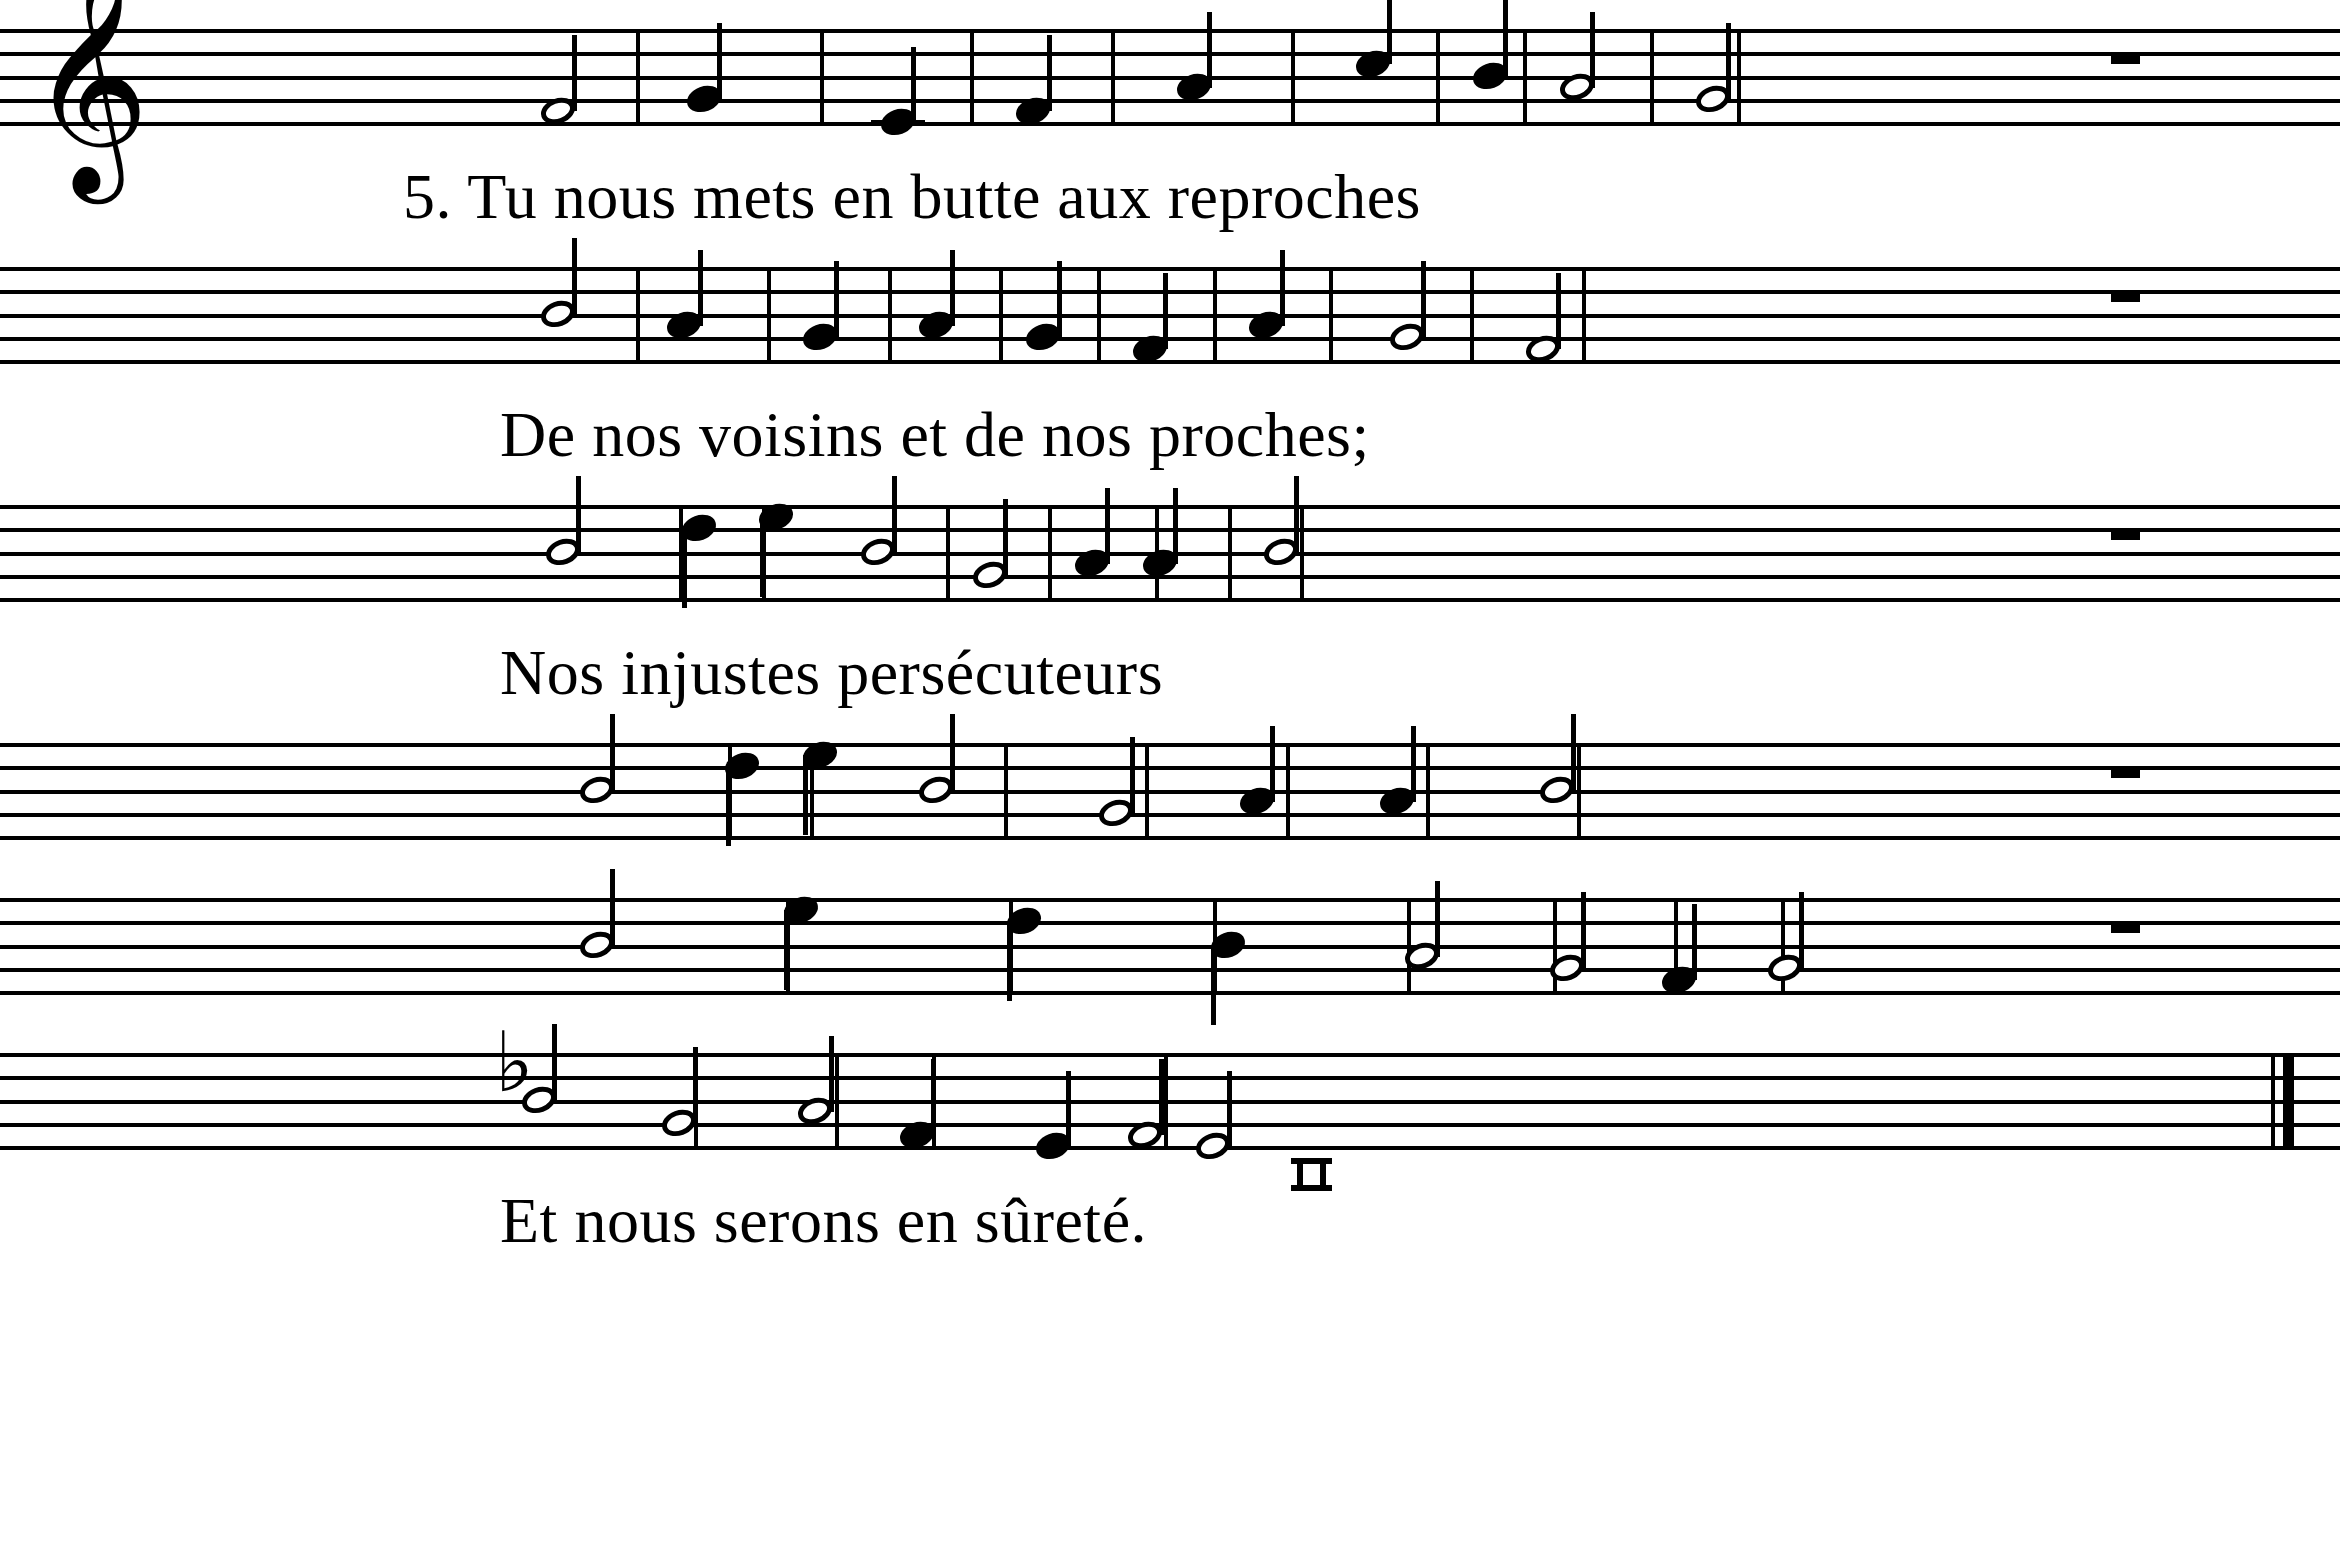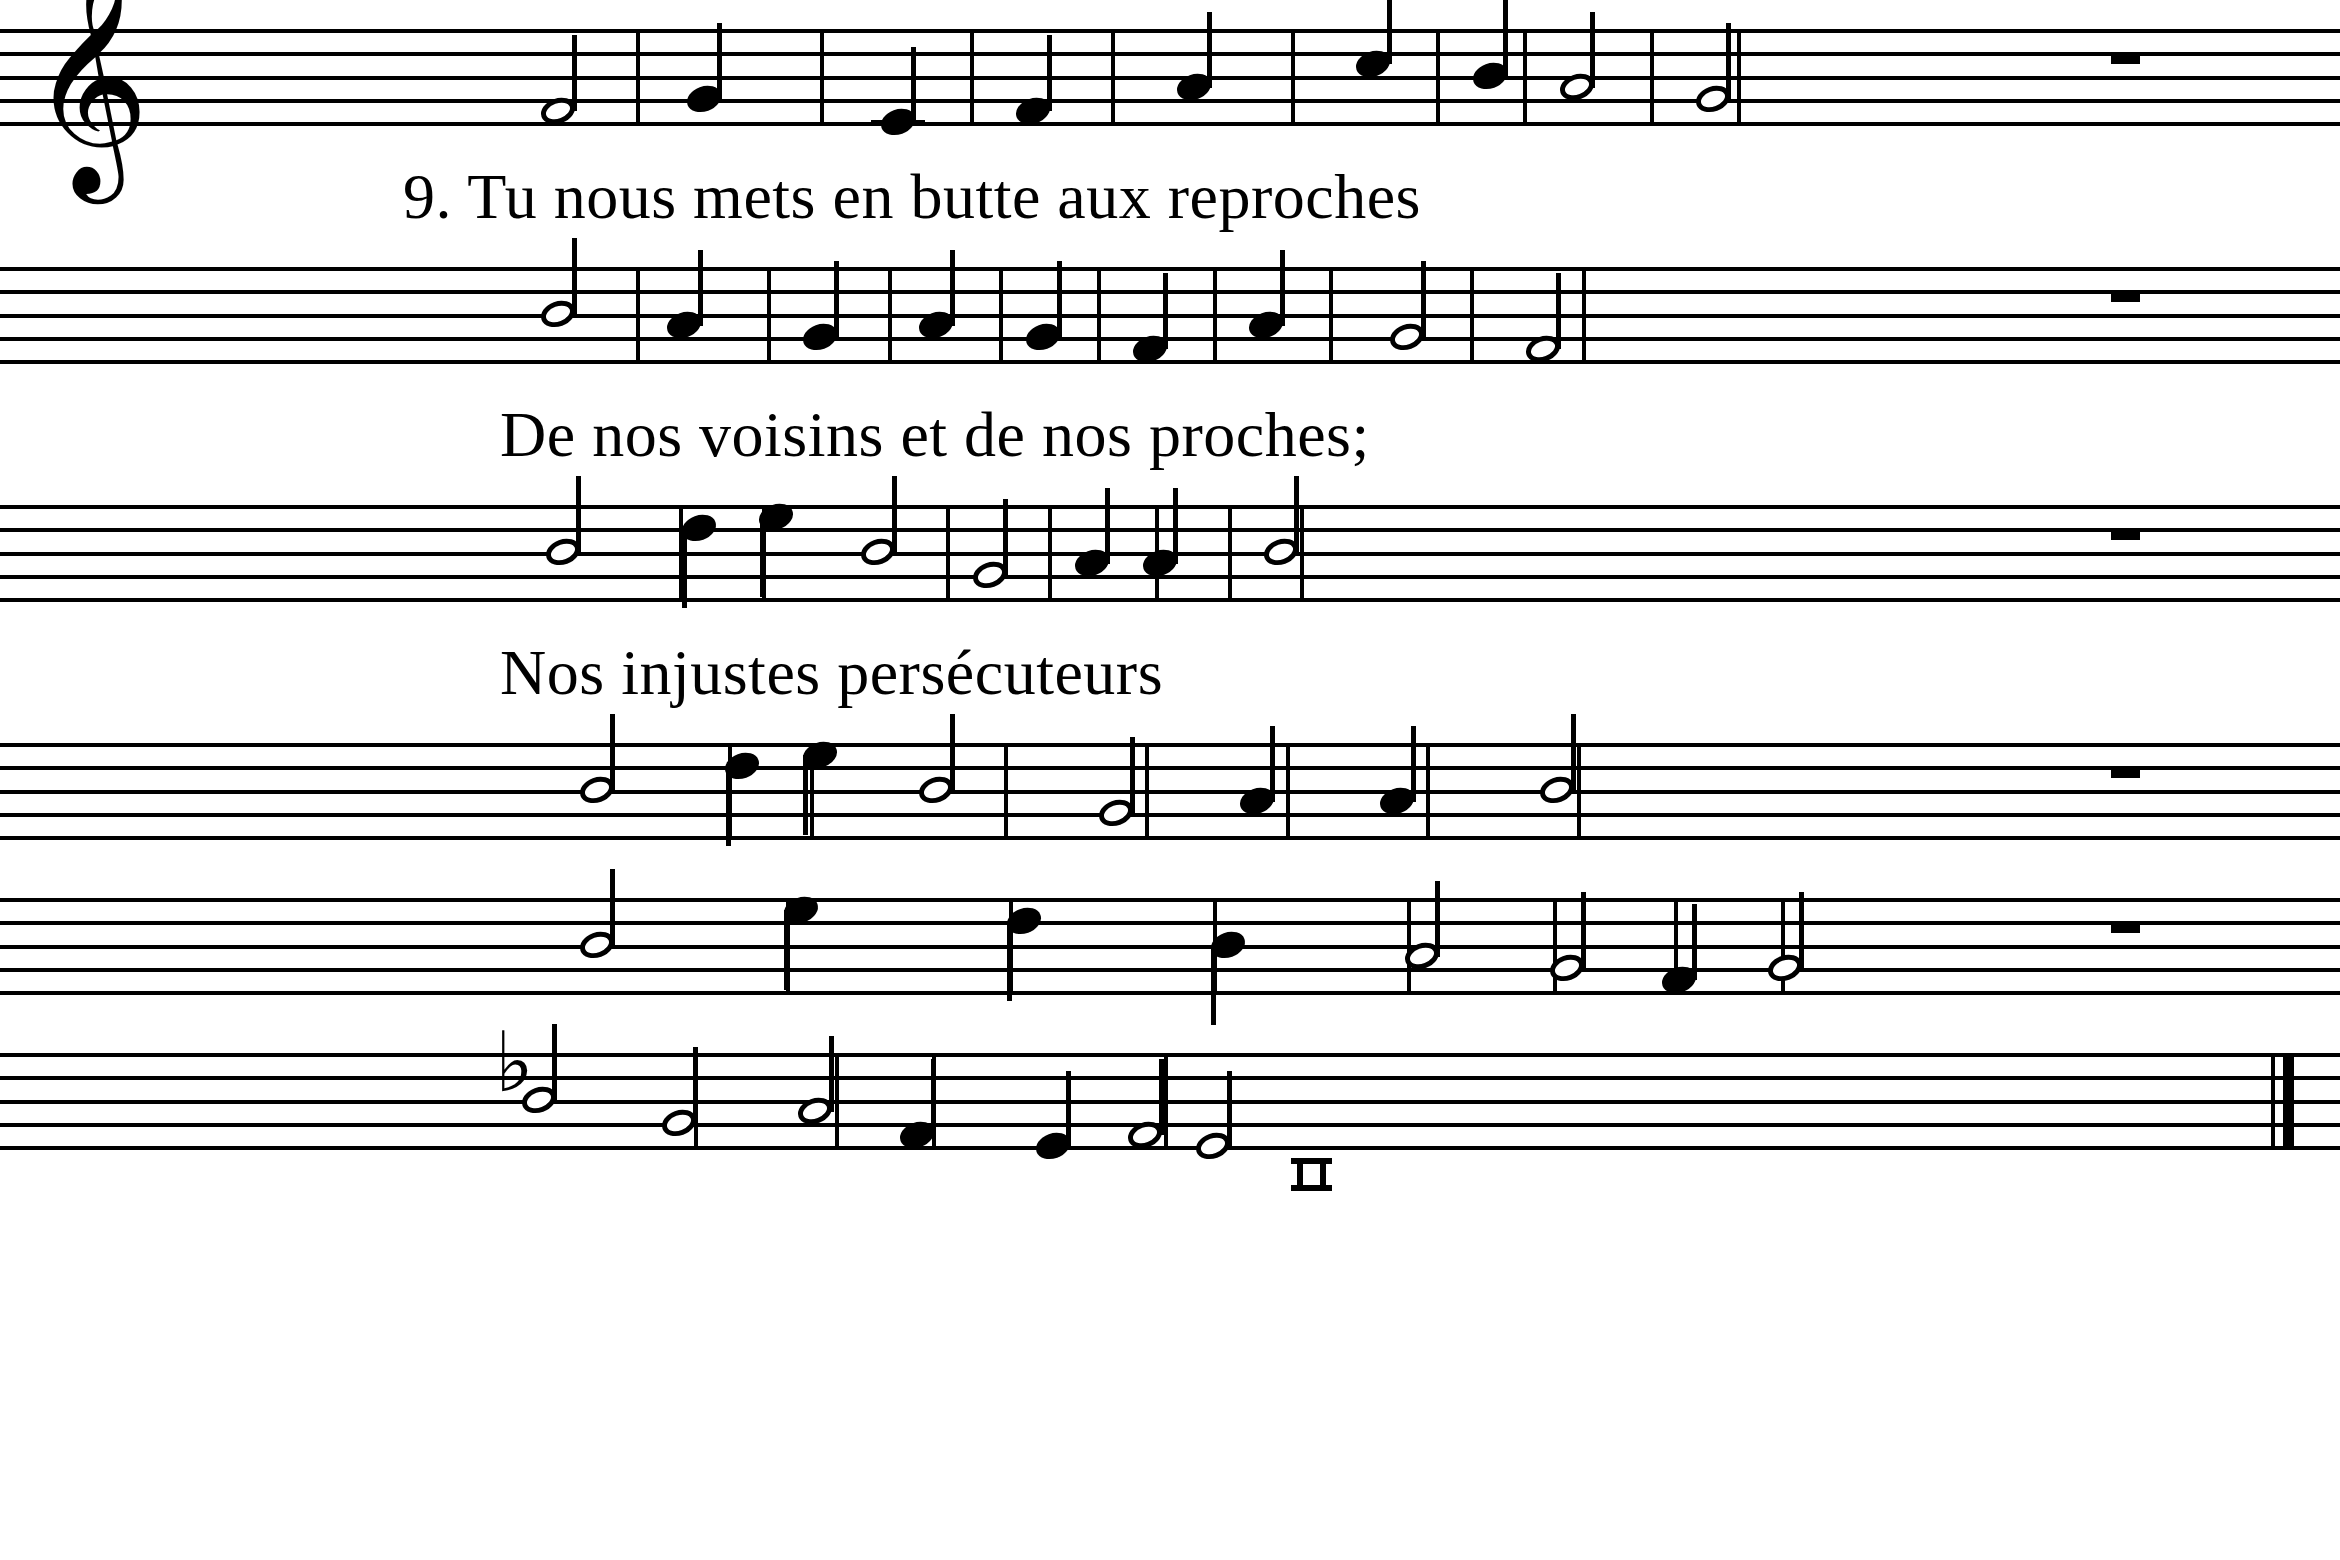--- a/index.html
+++ b/index.html
@@ -171,21 +171,21 @@
         <div class="note filled" style="left: 1373px; top: 64px;"></div>
         <div class="stem" style="left: 1387px; top: -11.6px; height: 76px;"></div>
         <div class="note filled" style="left: 1490px; top: 76px;"></div>
         <div class="stem" style="left: 1503px; top: 0px; height: 76px;"></div>
         <div class="note open" style="left: 1577px; top: 87px;"></div>
         <div class="stem" style="left: 1590px; top: 11.6px; height: 76px;"></div>
         <div class="note open" style="left: 1713px; top: 99px;"></div>
         <div class="stem" style="left: 1726px; top: 23px; height: 76px;"></div>
         <div class="rest" style="left: 2111px; top: 52px;"></div>
       </div>
-      <div class="lyric" style="padding-left: 403px;">9. Tu nous mets en butte aux reproches</div>
+      <div class="lyric" style="padding-left: 403px;">5. Tu nous mets en butte aux reproches</div>
     </div>
     <div class="system">
       <div class="staff">
         <div class="lines">
           <i></i>
           <i></i>
           <i></i>
           <i></i>
           <i></i>
         </div>
@@ -358,15 +358,16 @@
           <i style="left: 0px; top: 0px; width: 41px; height: 5.8px;"></i>
           <i style="left: 0px; bottom: 0px; width: 41px; height: 5.8px;"></i>
           <i style="left: 5.8px; top: 0px; width: 5.8px; height: 33px;"></i>
           <i style="right: 5.8px; top: 0px; width: 5.8px; height: 33px;"></i>
         </div>
         <div class="endbar" style="left: 2271px; width: 29px;">
           <div class="thin"></div>
           <div class="thick"></div>
         </div>
       </div>
+      <div class="lyric" style="padding-left: 500px;">Et nous serons en sûreté.</div>
     </div>
   </div>
 
 
 </body></html>

